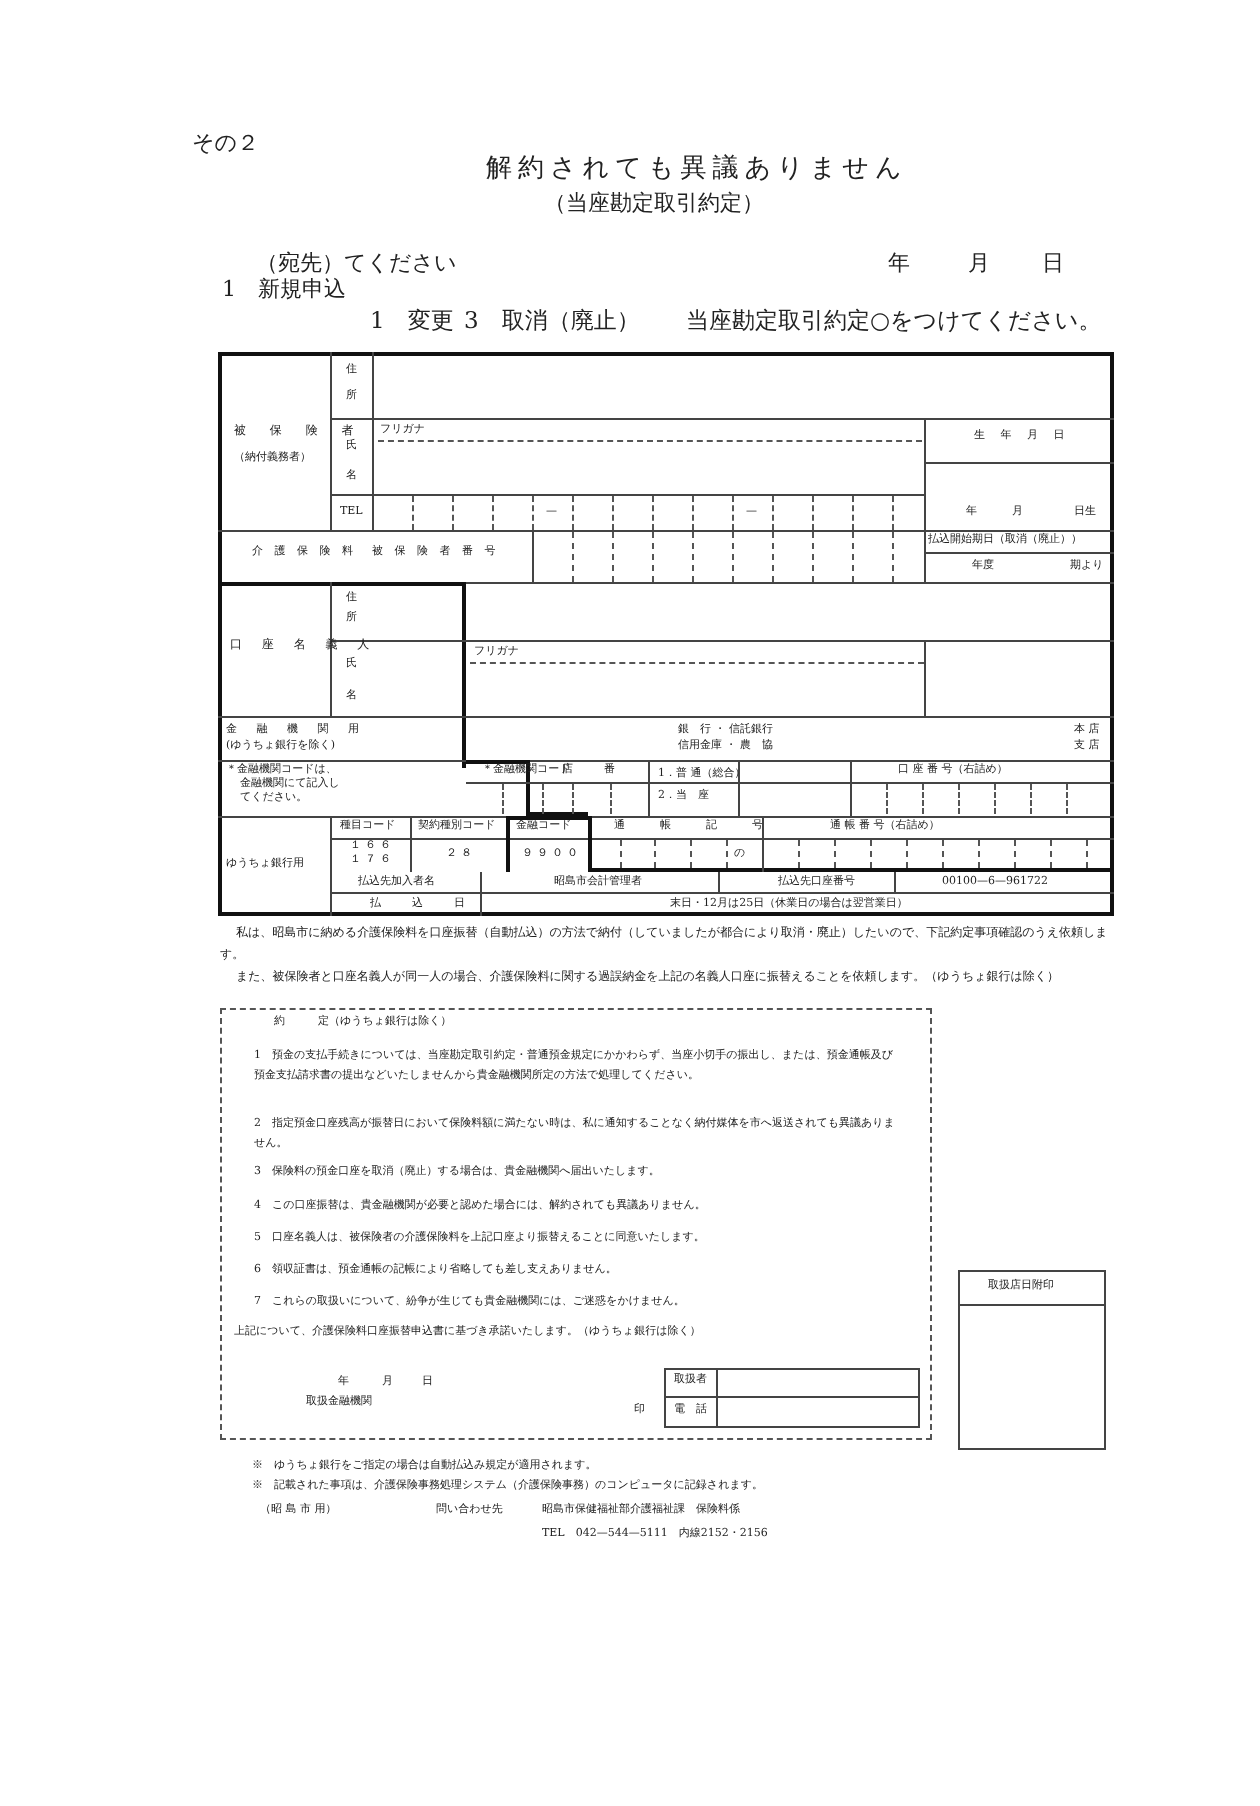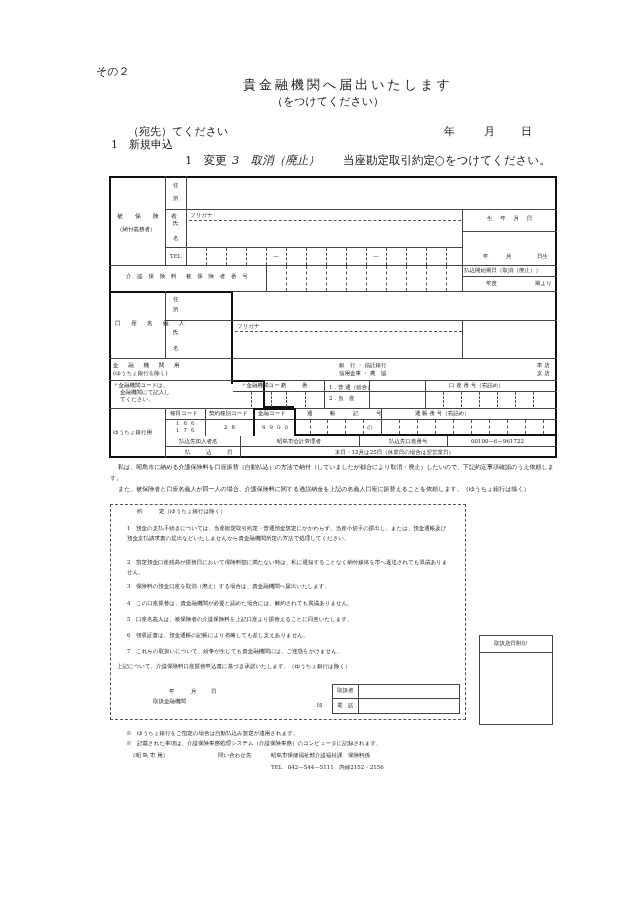--- a/index.html
+++ b/index.html
@@ -13,30 +13,30 @@
   .dh { position:absolute; border-top:1px dashed #555; height:0; }
   .small { font-size:6px; }
   .xs { font-size:5.5px; }
   .s7 { font-size:7px; }
   .box { position:absolute; border:1px solid #333; box-sizing:border-box; }
 </style>
 </head>
 <body>
 
 <div class="t" style="left:96px;top:66px;font-size:11px;">その２</div>
-<div class="t" style="left:243px;top:78px;font-size:13px;letter-spacing:3px;">貴金融機関へ届出いたします</div>
-<div class="t" style="left:272px;top:96px;font-size:11px;">（をつけてください）</div>
+<div class="t" style="left:243px;top:78px;font-size:13px;letter-spacing:3px;">解約されても異議ありません</div>
+<div class="t" style="left:272px;top:96px;font-size:11px;">（当座勘定取引約定）</div>
 <div class="t" style="left:128px;top:126px;font-size:11px;">（宛先）てください</div>
 <div class="t" style="left:444px;top:126px;font-size:11px;">年</div>
 <div class="t" style="left:484px;top:126px;font-size:11px;">月</div>
 <div class="t" style="left:521px;top:126px;font-size:11px;">日</div>
 
 <div class="t" style="left:111px;top:139px;font-size:11px;">1　新規申込</div>
 <div class="t" style="left:185px;top:155px;font-size:11.5px;">1　変更</div>
-<div class="t" style="left:232px;top:155px;font-size:11.5px;font-style:italic;">3　取消（廃止）</div>
+<div class="t" style="left:232px;top:155px;font-size:11.5px;">3　取消（廃止）</div>
 <div class="t" style="left:343px;top:155px;font-size:11.5px;">当座勘定取引約定○をつけてください。</div>
 
 <div class="abs" style="left:109px;top:176px;width:448px;height:282px;">
 
   <div class="box" style="left:0;top:0;width:448px;height:282px;border:2px solid #111;"></div>
 
   <div class="ln" style="left:56px;top:0;width:1px;height:90px;"></div>
   <div class="ln" style="left:77px;top:0;width:1px;height:90px;"></div>
   <div class="ln" style="left:56px;top:33px;width:392px;height:1px;"></div>
   <div class="ln" style="left:56px;top:71px;width:297px;height:1px;"></div>

